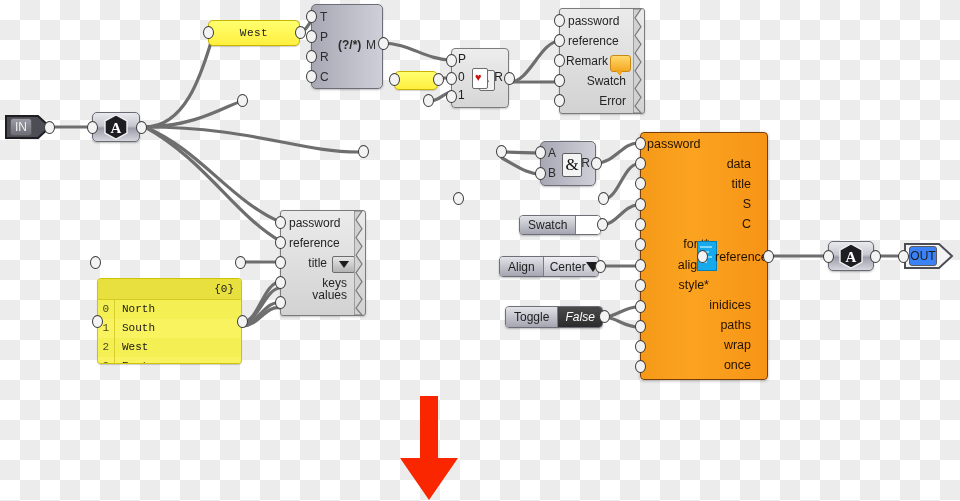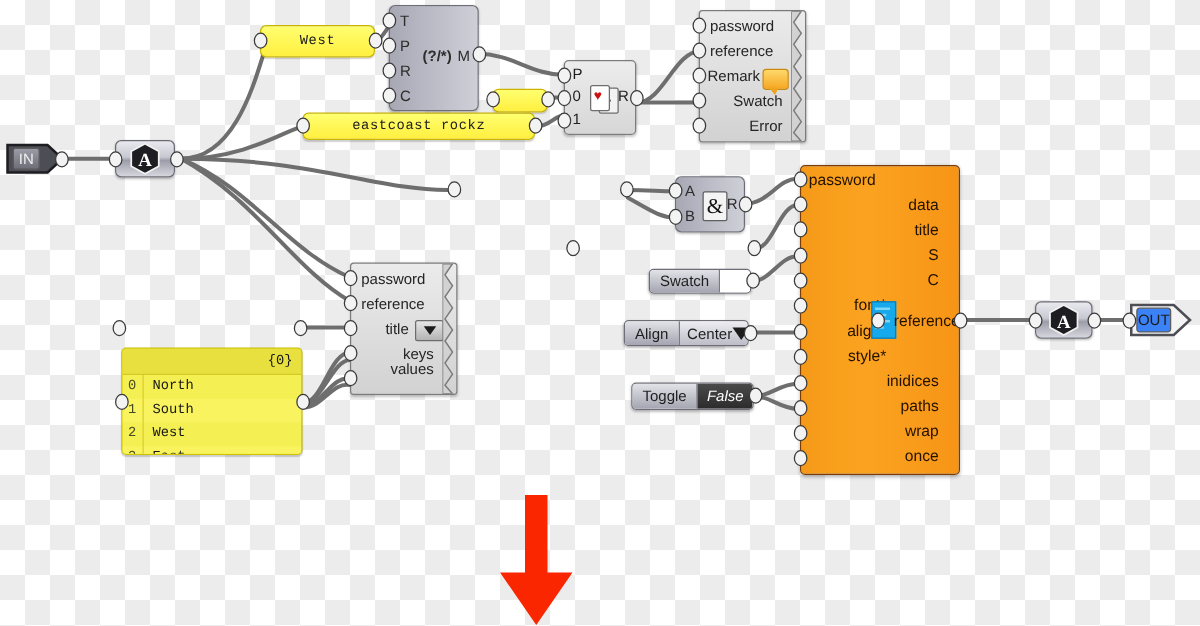--- a/index.html
+++ b/index.html
@@ -217,21 +217,20 @@
   <div class="port in" style="left:306px;top:10px;"></div>
   <div class="port in" style="left:306px;top:30px;"></div>
   <div class="port in" style="left:306px;top:50px;"></div>
   <div class="port in" style="left:306px;top:70px;"></div>
   <div class="port out" style="left:378px;top:37px;"></div>
 
   <div class="ypanel node" style="left:394px;top:71px;width:44px;height:19px;"></div>
   <div class="port in" style="left:389px;top:73px;"></div>
   <div class="port out" style="left:433px;top:73px;"></div>
 
-  <div class="ypanel node" style="left:242px;top:90px;width:186px;height:22px;">eastcoast rockz</div>
   <div class="port in" style="left:237px;top:94px;"></div>
   <div class="port out" style="left:423px;top:94px;"></div>
 
   <div class="node" style="left:451px;top:48px;width:58px;height:60px;
               background:linear-gradient(180deg,#ededed,#d6d6d6);
               border:1.3px solid #7d7d7d;border-radius:4px;box-shadow:0 1px 2px rgba(0,0,0,.22);">
     <span style="position:absolute;left:6px;top:3px;font-size:12px;color:#202020;">P</span>
     <span style="position:absolute;left:6px;top:21px;font-size:12px;color:#202020;">0</span>
     <span style="position:absolute;left:6px;top:39px;font-size:12px;color:#202020;">1</span>
     <div class="cardicon" style="left:19px;top:19px;">

